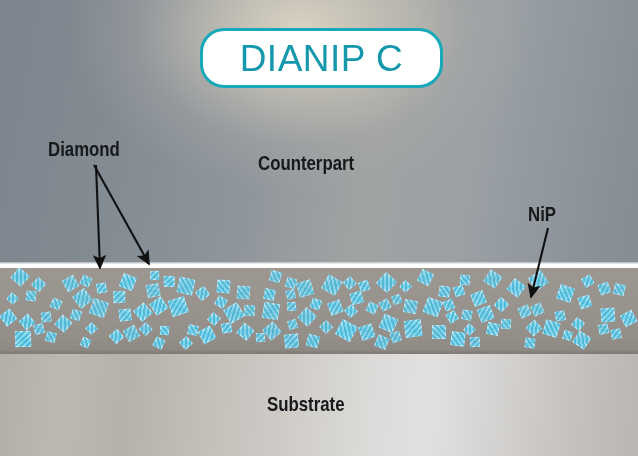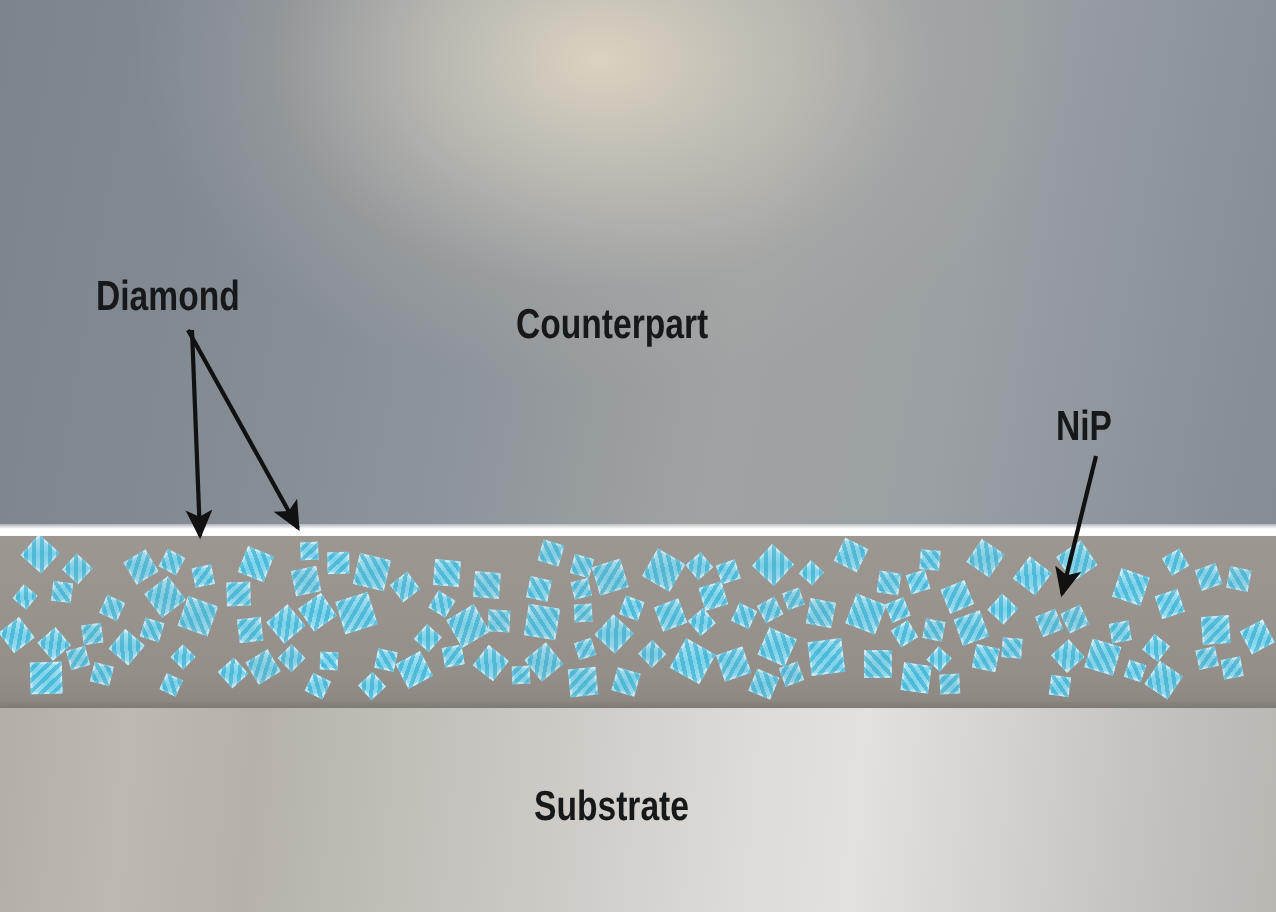--- a/index.html
+++ b/index.html
@@ -309,19 +309,22 @@
 
     <g>
       <line x1="94" y1="165" x2="149" y2="264" stroke="#111111" stroke-width="2.1" marker-end="url(#ahead)"></line>
     </g>
 
     <g>
       <line x1="548" y1="228" x2="531" y2="297" stroke="#111111" stroke-width="2.1" marker-end="url(#ahead)"></line>
     </g>
   </svg>
 
+  <div class="title-badge">
+    <span class="title-text">DIANIP C</span>
+  </div>
 
   <div class="label" id="label-diamond">Diamond</div>
   <div class="label" id="label-counterpart">Counterpart</div>
   <div class="label" id="label-nip">NiP</div>
   <div class="label" id="label-substrate">Substrate</div>
 
 </div>
 
 </body></html>

